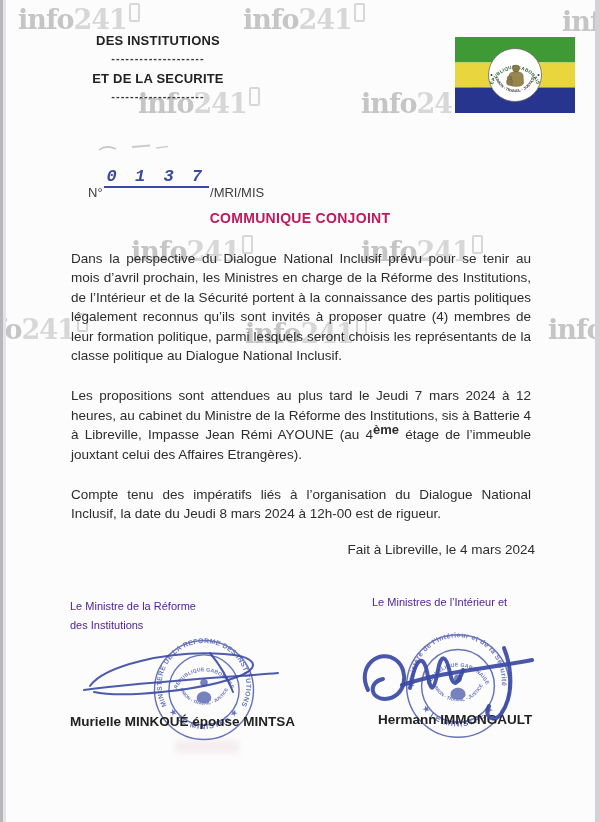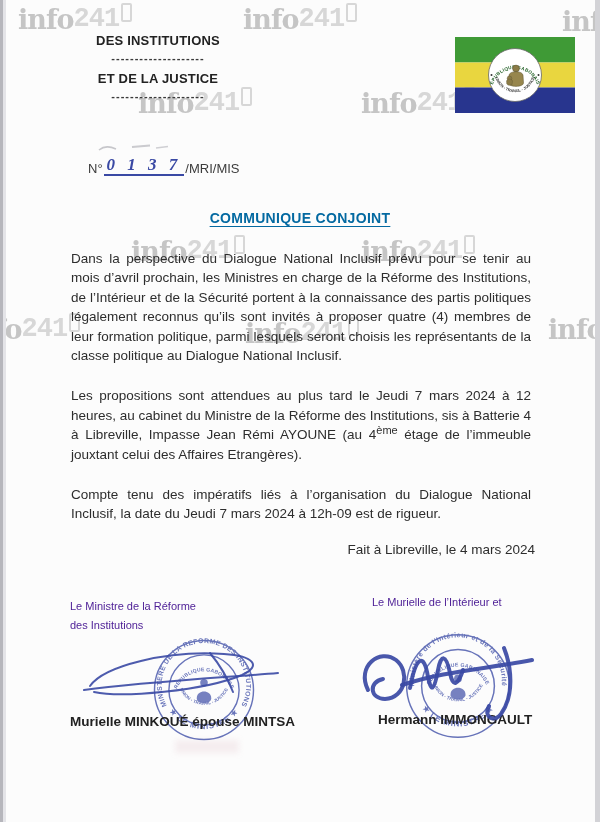--- a/index.html
+++ b/index.html
@@ -15,44 +15,44 @@
   }
   .edge-left{position:absolute;left:0;top:0;width:3px;height:822px;background:#b6b6bc;z-index:6;}
   .edge-left-soft{position:absolute;left:3px;top:0;width:3px;height:822px;background:#e4e4e8;z-index:6;}
   .edge-right{position:absolute;right:0;top:0;width:5px;height:822px;background:#d3d3d7;z-index:6;}
   .smudge{position:absolute;left:175px;top:740px;width:64px;height:13px;background:rgba(195,135,145,.12);filter:blur(3px);z-index:1;}
 
   .wm{position:absolute;display:flex;align-items:flex-start;z-index:1;
       font-family:"DejaVu Serif",serif;font-weight:700;font-size:27px;line-height:1;
       letter-spacing:-1px;white-space:nowrap;user-select:none;}
   .wm-a{color:var(--watermark);}
-  .wm-b{color:var(--watermark-light);font-family:Liberation Mono, monospace;}
+  .wm-b{color:var(--watermark-light);}
   .wm-badge{width:7px;height:15px;border:2px solid var(--watermark-light);border-radius:2px;margin-left:2px;margin-top:-3px;}
 
   .layer{position:absolute;z-index:2;}
 
   .letterhead{left:55px;top:32px;width:206px;text-align:center;
               font-weight:700;font-size:13px;line-height:17px;letter-spacing:.2px;color:#222;}
   .lh-divider{display:block;font-size:11px;line-height:9px;letter-spacing:1px;color:#3a3a3a;margin:5px 0 7px;}
 
   .ref-line{left:88px;top:156px;font-size:13px;color:#3c3c3c;display:flex;align-items:flex-end;}
-  .ref-number{font-family:Liberation Serif, serif;font-style:italic;font-weight:700;
+  .ref-number{font-family:Liberation Mono, monospace;font-style:italic;font-weight:700;
               font-size:17px;line-height:17px;color:var(--ink-blue);letter-spacing:4px;
-              border-bottom:2px solid var(--ink-blue);padding:0 3px 1px;margin:0 1px;}
+              border-bottom:2px solid var(--ink-blue);padding:0 3px 1px;margin:12px 1px;}
   .ref-scribble{left:96px;top:142px;z-index:2;}
 
   .logo{left:455px;top:37px;width:120px;height:76px;}
 
   .doc-title{left:0;top:210px;width:600px;text-align:center;font-weight:700;font-size:14px;
-             letter-spacing:.3px;text-decoration:underline;text-underline-offset:3px;color:#0369a1;}
+             letter-spacing:.3px;text-underline-offset:3px;color:#be185d;}
 
   .body-text{left:67px;top:249px;width:468px;font-size:13.5px;line-height:19.4px;
              text-align:justify;color:#2d2d2d;}
   .body-text p{margin:0 4px 21px;}
-  .body-text sup{font-size:11px;line-height:0;}
+  .body-text sup{font-size:13px;line-height:0;font-weight:bold;}
   .dateline{left:67px;top:542px;width:468px;text-align:right;font-size:13.5px;color:#2d2d2d;}
 
   .sig-title{font-size:11px;line-height:18.5px;color:#4c1d95;}
   .sig-title.left{left:70px;top:597px;width:200px;}
   .sig-title.right{left:372px;top:593px;width:200px;}
 
   .stamp{position:absolute;z-index:2;opacity:.82;}
   .stamp-left{left:150px;top:636px;width:108px;height:108px;}
   .stamp-right{left:402px;top:630px;width:112px;height:112px;}
   .st-ring{fill:none;stroke:var(--stamp-blue);stroke-width:1.6;}
@@ -132,21 +132,21 @@
       <span class="wm-b">241</span>
       <span class="wm-badge"></span>
     </div>
   <div class="wm" style="left:548px;top:316px">
       <span class="wm-a">info</span>
     </div>
 
   <div class="layer letterhead">
     <div>DES INSTITUTIONS</div>
     <span class="lh-divider">--------------------</span>
-    <div>ET DE LA JUSTICE</div>
+    <div>ET DE LA SECURITE</div>
     <span class="lh-divider">--------------------</span>
   </div>
 
   <svg class="layer ref-scribble" width="80" height="12" viewBox="0 0 80 12">
     <path d="M3 8 C9 3 15 5 20 7" fill="none" stroke="#9a9aa2" stroke-width="1.6" opacity=".55"></path>
     <path d="M36 5 L54 3.5" fill="none" stroke="#9a9aa2" stroke-width="1.8" opacity=".5"></path>
     <path d="M60 6 L72 4.5" fill="none" stroke="#9a9aa2" stroke-width="1.6" opacity=".45"></path>
   </svg>
 
   <div class="layer ref-line">
@@ -178,31 +178,31 @@
       <circle cx="54.5" cy="41.5" r="2.4" fill="#8b7b46" stroke="#5d5433" stroke-width=".4"></circle>
       <path d="M51.5 44 C52 41.5 57 41.5 57.5 44 L57 47.5 C55 48.8 53 48.5 51.8 47 Z" fill="#8b7b46" stroke="#5d5433" stroke-width=".4"></path>
     </g>
   </svg>
 
   <div class="layer doc-title">COMMUNIQUE CONJOINT</div>
 
   <div class="layer body-text">
     <p>Dans la perspective du Dialogue National Inclusif prévu pour se tenir au mois d’avril prochain, les Ministres en charge de la Réforme des Institutions, de l’Intérieur et de la Sécurité portent à la connaissance des partis politiques légalement reconnus qu’ils sont invités à proposer quatre (4) membres de leur formation politique, parmi lesquels seront choisis les représentants de la classe politique au Dialogue National Inclusif.</p>
     <p><span>Les propositions sont attendues au plus tard le Jeudi 7 mars 2024 à 12 heures, au cabinet du Ministre de la Réforme des Institutions, sis à Batterie 4 à Libreville, Impasse Jean Rémi AYOUNE (au 4</span><sup>ème</sup><span> étage de l’immeuble jouxtant celui des Affaires Etrangères).</span></p>
-    <p>Compte tenu des impératifs liés à l’organisation du Dialogue National Inclusif, la date du Jeudi 7 mars 2024 à 12h-09 est de rigueur.</p>
+    <p>Compte tenu des impératifs liés à l’organisation du Dialogue National Inclusif, la date du Jeudi 8 mars 2024 à 12h-00 est de rigueur.</p>
   </div>
 
   <div class="layer dateline">Fait à Libreville, le 4 mars 2024</div>
 
   <div class="layer sig-title left">
     <div>Le Ministre de la Réforme</div>
     <div>des Institutions</div>
   </div>
   <div class="layer sig-title right">
-    <div>Le Murielle de l’Intérieur et</div>
+    <div>Le Ministres de l’Intérieur et</div>
   </div>
 
   <svg class="stamp stamp-left" viewBox="0 0 120 120">
     <defs>
       <path id="stL-top" d="M 24 85 A 47 47 0 1 1 96 85"></path>
       <path id="stL-bot" d="M 14 66 A 47 47 0 0 0 106 66"></path>
       <path id="stL-it" d="M 28 64 A 33 33 0 0 1 92 64"></path>
       <path id="stL-ib" d="M 33 58 A 29 29 0 0 0 87 58"></path>
     </defs>
     <circle cx="60" cy="60" r="55" class="st-ring"></circle>

